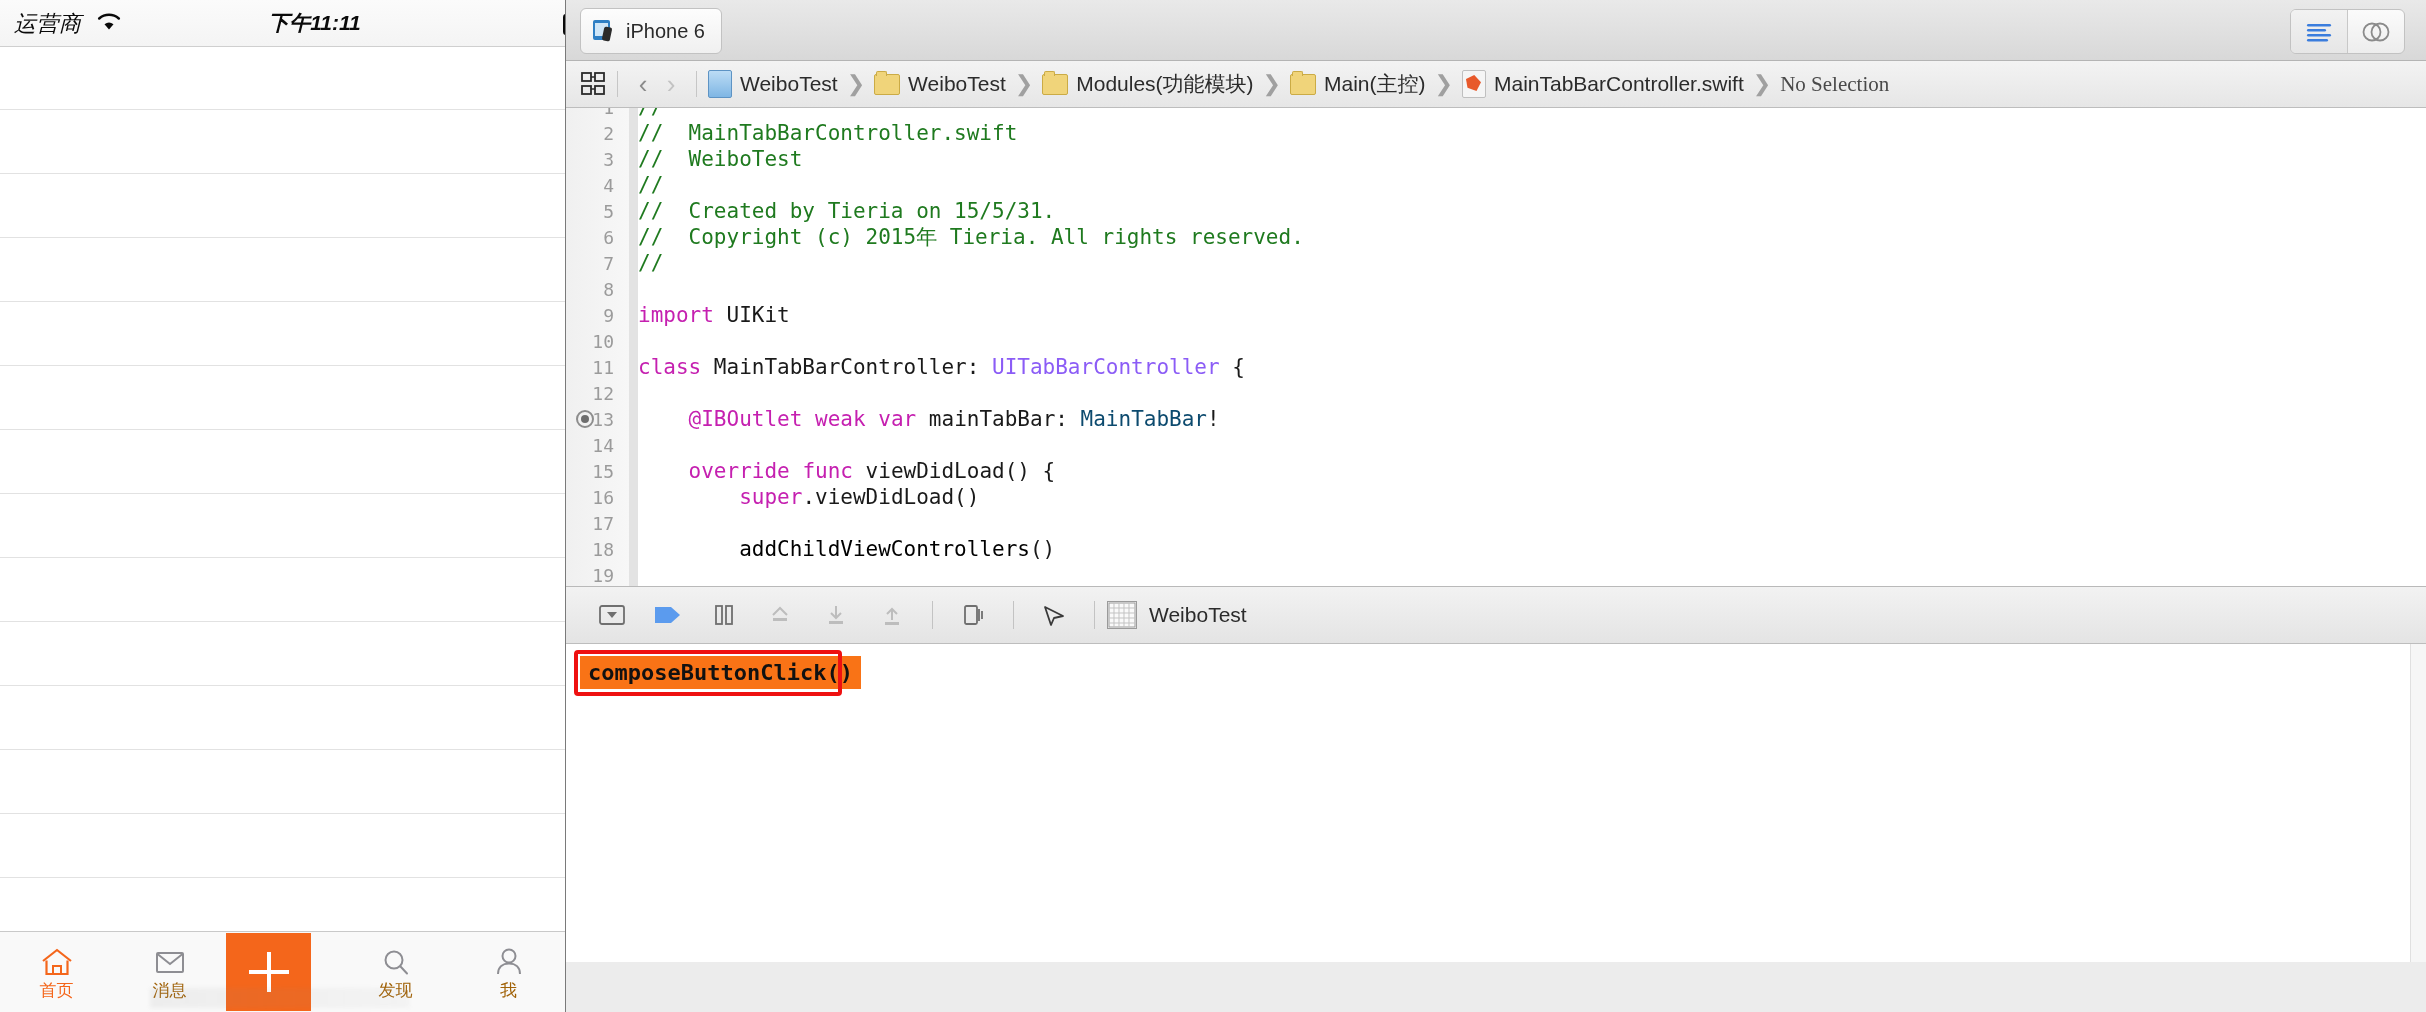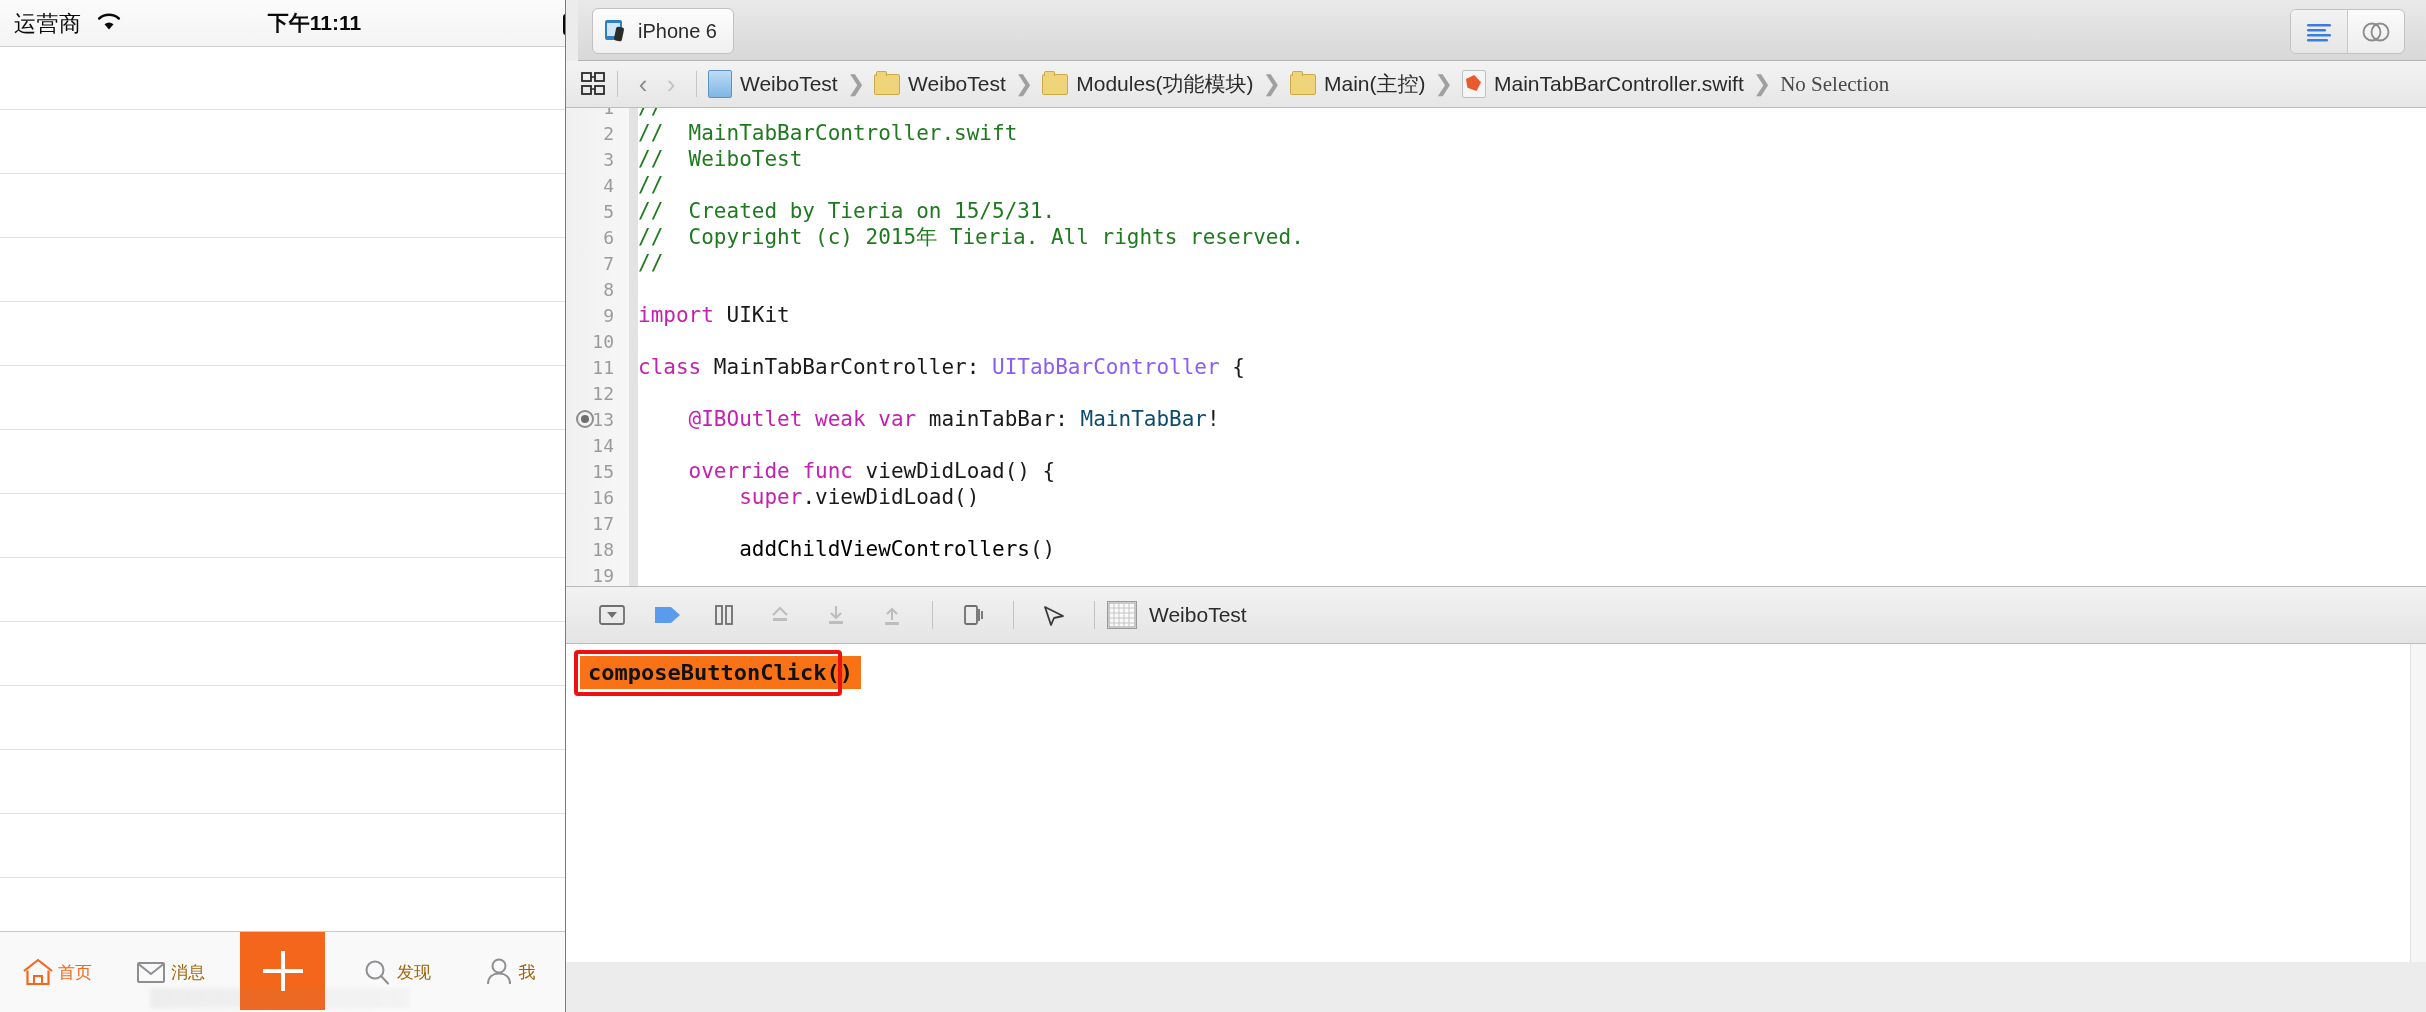--- a/index.html
+++ b/index.html
@@ -14,20 +14,21 @@
 
   
   .sim{
     position:absolute;left:0;top:0;width:565px;height:1012px;
     background:#ffffff;overflow:hidden;
   }
   .sim-status{
     position:relative;height:46px;width:629px;
     background:linear-gradient(#fbfbfb,#f4f4f4);
     border-bottom:1px solid #d9d9d9;
+    font-style:italic;
   }
   .sim-carrier{
     position:absolute;left:14px;top:9px;
     font-size:22px;color:#0a0a0a;letter-spacing:.5px;
   }
   .wifi-icon{
     position:absolute;left:96px;top:12px;width:26px;height:20px;
   }
   .sim-time{
     position:absolute;left:0;right:0;top:9px;text-align:center;
@@ -52,21 +53,21 @@
     margin-left:0;
   }
   .sim-row:first-child{border-top:1px solid #cfcfcf;}
 
   .sim-tabbar{
     position:absolute;left:0;bottom:0;width:565px;height:80px;
     background:#f9f9f9;border-top:1px solid #c9c9c9;
     display:flex;align-items:stretch;
   }
   .tab{
-    flex:1;display:flex;flex-direction:row;align-items:center;
+    flex:1;display:flex;flex-direction:column;align-items:center;
     justify-content:center;gap:3px;
   }
   .tab-label{font-size:17px;color:#a16207;line-height:1;}
   .tab.active .tab-label{color:#f4661b;}
   .tab-ico{height:34px;display:flex;align-items:center;justify-content:center;}
   .compose-btn{
     width:85px;height:78px;background:#f4661b;
     display:flex;align-items:center;justify-content:center;
     align-self:flex-start;
   }
@@ -87,21 +88,20 @@
   
   .xc{
     position:absolute;left:565px;top:0;width:1861px;height:1012px;
     background:#ececec;
     border-left:1px solid #7a7a7a;
   }
   .xc-toolbar{
     position:relative;height:60px;
     background:linear-gradient(#e9e9e9,#d8d8d8);
     border-bottom:1px solid #b4b4b4;
-    margin-left:12px;
   }
   .scheme-btn{
     position:absolute;left:14px;top:8px;height:44px;
     display:flex;align-items:center;gap:9px;padding:0 16px 0 10px;
     border:1px solid #c2c2c2;border-radius:6px;
     background:linear-gradient(#fdfdfd,#f0f0f0);
     font-size:20px;color:#2a2a2a;
   }
   .sim-glyph{
     width:26px;height:26px;position:relative;flex:0 0 auto;

